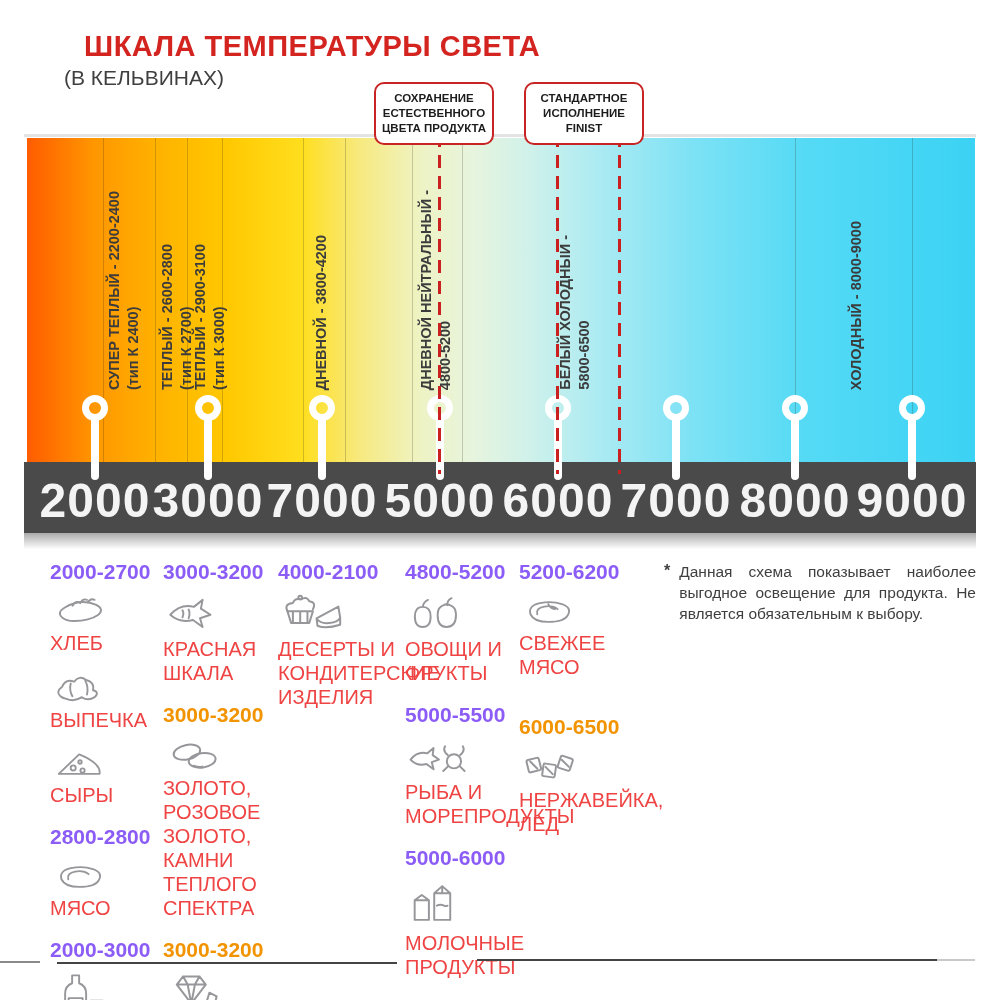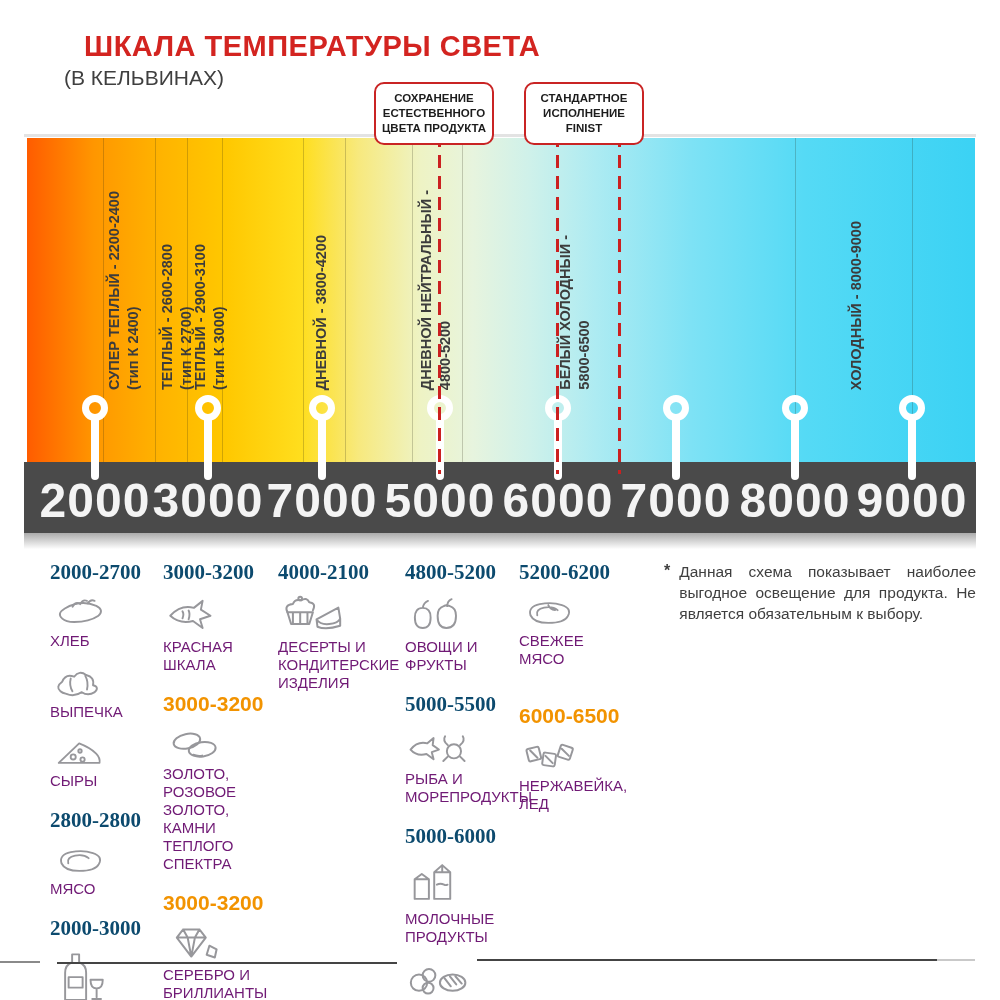--- a/index.html
+++ b/index.html
@@ -42,27 +42,27 @@
   
   .scalebar{left:24px;top:462px;width:952px;height:71px;background:#4a4a4a;z-index:3;}
   .tick{position:absolute;top:50%;transform:translate(-50%,-46%);font-size:48px;
         font-weight:bold;color:#f4f4f4;letter-spacing:1px;}
   .barshadow{left:24px;top:533px;width:952px;height:18px;
              background:linear-gradient(180deg,#ababab,rgba(255,255,255,0) 90%);}
 
   
   .col{position:absolute;top:560px;}
   .range{font-size:21px;font-weight:bold;margin-bottom:9px;}
-  .c-red{color:#0c4a6e;font-family:Liberation Serif, serif;}
+  .c-red{color:#8b5cf6;}
   .c-orange{color:#f29300;}
   .group{margin-bottom:18px;}
   .item{margin-bottom:13px;}
   .item svg{display:block;margin:0 0 4px 2px;stroke:#97979b;fill:none;stroke-width:2.2;
             stroke-linejoin:round;stroke-linecap:round;}
-  .ilabel{font-size:15px;line-height:1.2;color:#701a75;}
+  .ilabel{font-size:20px;line-height:1.2;color:#ef4444;}
 
   
   .footnote{left:664px;top:562px;width:312px;display:flex;gap:9px;}
   .star{font-size:16px;font-weight:bold;color:#3f3f3f;}
   .ftext{font-size:15.5px;line-height:1.35;color:#3f3f3f;text-align:justify;}
 
   
   .rule{background:#444;height:2px;}
 </style>
 </head>

